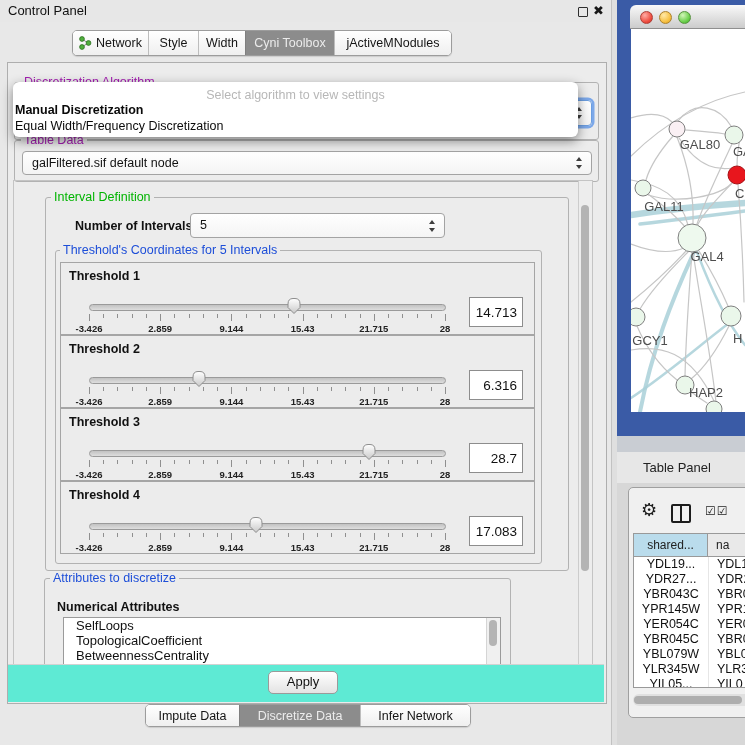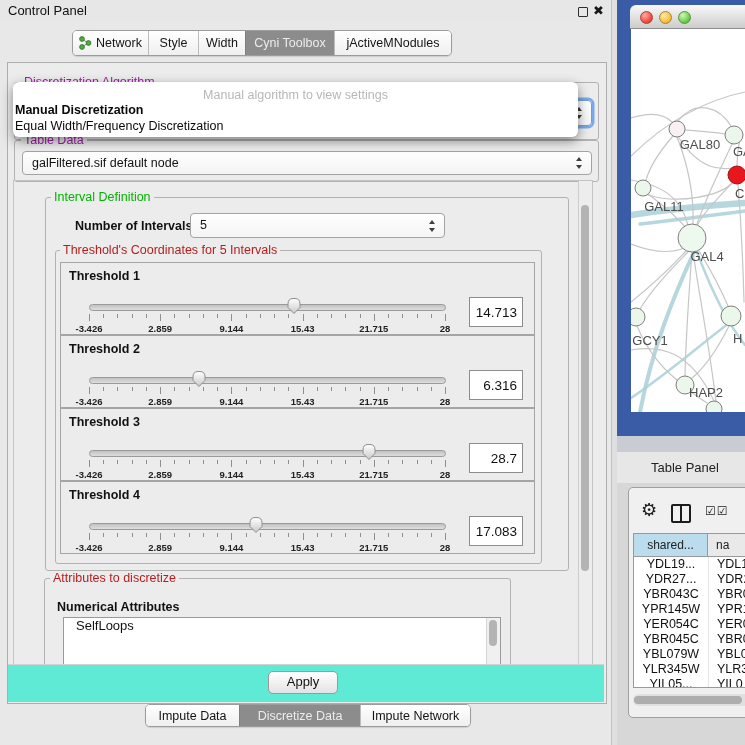--- a/index.html
+++ b/index.html
@@ -26,21 +26,21 @@
   .seg .segitem:first-child{border-left:none;}
   .seg .segitem.sel{background:#8c8c8c;color:#ececec;border-left-color:#7f7f7f;}
   .top-seg{left:72px;top:30px;height:24px;}
   .bottom-seg{left:145px;top:704px;height:21px;}
 
   .panel-body{left:7px;top:62px;width:598px;height:640px;background:#ececec;border:1px solid #aeaeae;}
 
   .group{position:absolute;border:1px solid #b2b2b2;border-radius:3px;background:transparent;}
   .gtitle{position:absolute;font-size:12.5px;line-height:14px;background:#ececec;padding:0 3px;white-space:nowrap;}
   .gtitle.green{color:#00b400;}
-  .gtitle.blue{color:#b91c1c;}
+  .gtitle.blue{color:#1d4ed8;}
   .gtitle.dark{color:#a21caf;}
 
   .combo{position:absolute;background:linear-gradient(#ffffff,#f4f4f4);border:1px solid #a3a3a3;border-radius:4px;
          font-size:12.5px;color:#111;}
   .combo .cval{position:absolute;left:9px;top:0;line-height:inherit;}
   .stepper{position:absolute;right:7px;top:50%;transform:translateY(-50%);width:9px;height:12px;}
   .stepper .up,.stepper .dn{position:absolute;left:1px;width:0;height:0;border-left:3.5px solid transparent;border-right:3.5px solid transparent;}
   .stepper .up{top:0;border-bottom:4.5px solid #3d3d3d;}
   .stepper .dn{bottom:0;border-top:4.5px solid #3d3d3d;}
   .combo.focused{box-shadow:0 0 0 2.5px rgba(104,156,233,.85);border-color:#6b9ee0;}
@@ -88,21 +88,21 @@
                 background:linear-gradient(#f9f9f9,#cccccc);border-bottom:1px solid #8f8f8f;box-sizing:border-box;}
   .light{position:absolute;top:5.5px;width:13px;height:13px;border-radius:50%;box-sizing:border-box;}
   .light.red{left:10px;background:radial-gradient(circle at 35% 30%,#ffada5,#ee4b3d 65%,#c03028);border:1px solid #ad4038;}
   .light.yellow{left:29px;background:radial-gradient(circle at 35% 30%,#ffe9a8,#f6bf3e 65%,#d99b22);border:1px solid #ab812d;}
   .light.green{left:48px;background:radial-gradient(circle at 35% 30%,#d2f5b9,#67ce47 65%,#3da32b);border:1px solid #57933f;}
   .net-canvas{position:absolute;left:14px;top:29px;width:114px;height:383px;background:#ffffff;overflow:hidden;}
 
   .tp-headband{position:absolute;left:0;top:436px;width:128px;height:16px;background:#c9cdd3;}
   .tp-header{position:absolute;left:0;top:452px;width:128px;height:31px;background:#e7e7e7;
              font-size:13px;color:#222;line-height:31px;}
-  .tp-header span{margin-left:34px;}
+  .tp-header span{margin-left:26px;}
   .tp-body{position:absolute;left:11px;top:487px;width:130px;height:231px;background:#f0f0f0;
            border:1px solid #9f9f9f;border-radius:5px;box-sizing:border-box;}
   .gear{position:absolute;left:12px;top:12px;font-family:"DejaVu Sans",sans-serif;font-size:18px;color:#1c1c1c;line-height:20px;}
   .colicon{position:absolute;left:42px;top:16px;width:16px;height:15px;border:2px solid #1c1c1c;border-radius:2px;}
   .colicon::after{content:"";position:absolute;left:50%;top:0;bottom:0;width:2px;background:#1c1c1c;transform:translateX(-50%);}
   .checks{position:absolute;left:76px;top:16px;font-family:"DejaVu Sans",sans-serif;font-size:12px;color:#222;letter-spacing:1px;}
   .tp-table{position:absolute;left:4px;top:45px;width:124px;height:153px;border:1px solid #999;background:#fff;overflow:hidden;}
   .tp-hrow{display:flex;height:22px;border-bottom:1px solid #999;}
   .tp-hcell{box-sizing:border-box;font-size:12px;color:#222;text-align:center;line-height:22px;overflow:hidden;white-space:nowrap;}
   .tp-hcell.c1{width:74px;background:#badcec;border-right:1px solid #999;}
@@ -396,43 +396,45 @@
       <div class="valuebox">17.083</div>
     </div>
   </div>
 
 <div class="abs group" style="left:44px;top:578px;width:465px;height:90px;">
   <span class="gtitle blue" style="left:5px;top:-8px;">Attributes to discretize</span>
 </div>
 <span class="abs boldlbl" style="left:57px;top:600px;">Numerical Attributes</span>
 <div class="abs listbox" id="attrlist">
   <div class="li">SelfLoops</div>
+    <div class="li">TopologicalCoefficient</div>
+    <div class="li">BetweennessCentrality</div>
     <div class="list-scroll">
       <div class="lthumb"></div>
     </div>
 </div>
 
 <div class="abs apply-bar">
   <div class="apply-btn">Apply</div>
 </div>
 
 <div class="abs seg bottom-seg">
   <div class="segitem" style="width:93px">
       <span>Impute Data</span>
     </div>
   <div class="segitem sel" style="width:120px">
       <span>Discretize Data</span>
     </div>
   <div class="segitem" style="width:109px">
-      <span>Impute Network</span>
+      <span>Infer Network</span>
     </div>
 </div>
 
 <div class="abs popup">
-  <div class="prompt">Manual algorithm to view settings</div>
+  <div class="prompt">Select algorithm to view settings</div>
   <div class="pitem b" style="top:21px;">Manual Discretization</div>
   <div class="pitem" style="top:37px;">Equal Width/Frequency Discretization</div>
 </div>
 
 <div class="abs splitter"></div>
 <div class="abs desktop">
   <div class="desktop-lower"></div>
 
   <div class="net-titlebar">
     <span class="light red"></span>

